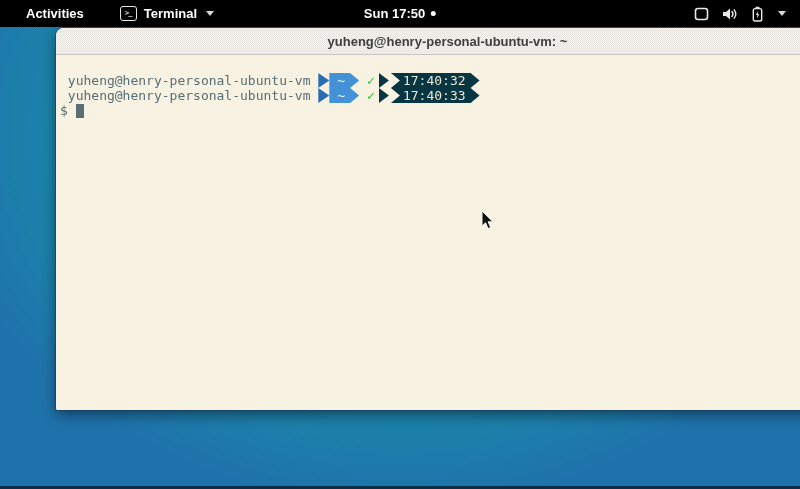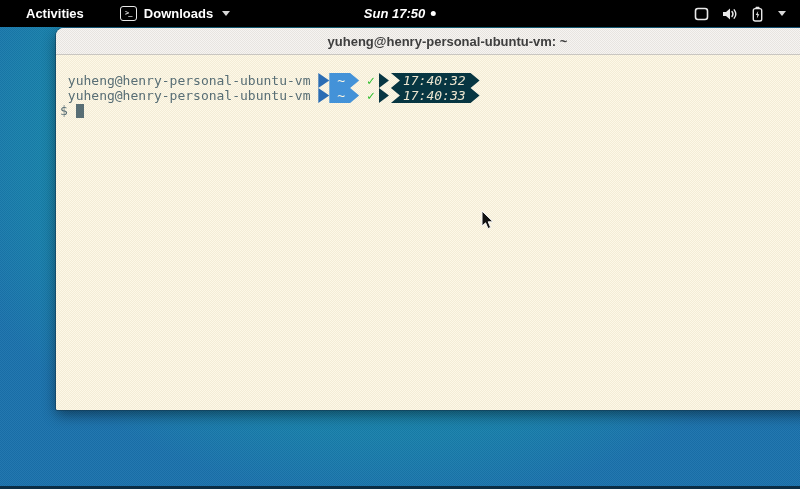--- a/index.html
+++ b/index.html
@@ -34,21 +34,21 @@
     display:flex;align-items:center;justify-content:center;
     font-family:"DejaVu Sans Mono",monospace;font-size:7px;font-weight:700;color:#e8e8e8;
     letter-spacing:-1px;padding-bottom:1px;
   }
   .caret-down{
     width:0;height:0;border-left:4px solid transparent;border-right:4px solid transparent;
     border-top:5px solid #d8d8d8;display:inline-block;margin-left:2px;
   }
   .tb-clock{
     position:absolute;left:50%;top:0;transform:translateX(-50%);
-    height:100%;display:flex;align-items:center;gap:6px;cursor:pointer;padding:0 8px;font-style:italic;
+    height:100%;display:flex;align-items:center;gap:6px;cursor:pointer;padding:0 8px;
   }
   .notif-dot{width:5px;height:5px;border-radius:50%;background:#fff;}
   .tb-right{margin-left:auto;display:flex;align-items:center;gap:13px;height:100%;padding:0 14px;cursor:pointer;}
   .tb-right svg{display:block;}
   
   .window{
     position:absolute;left:8px;top:28px;width:783px;height:382px;
     border-radius:8px 8px 2px 2px;
     box-shadow:0 0 0 1px rgba(17,60,88,.6), 0 5px 14px rgba(0,0,0,.45);
     z-index:10;overflow:hidden;margin-left:48px;
@@ -90,21 +90,20 @@
   }
   .check{color:#2fbe2f;font-weight:700;margin:0 4px 0 8px;}
   .pl-sep-dark{
     width:10px;height:15px;background:#073642;flex:none;margin-right:2px;
     clip-path:polygon(0 0,100% 50%,0 100%);
   }
   .pl-time{
     flex:none;height:15px;line-height:15px;background:#073642;color:#ece5d0;
     padding:0 14px 0 12px;
     clip-path:polygon(0 0,calc(100% - 9px) 0,100% 50%,calc(100% - 9px) 100%,0 100%,9px 50%);
-    font-style:italic;
   }
   .dollar{color:#586e75;}
   .cmd{color:#859900;}
   .dir{color:#2aa198;}
   .dir + .dir{margin-left:2ch;}
   .block-cursor{
     display:inline-block;width:8px;height:14px;background:#586e75;
     vertical-align:middle;margin-left:0;transform:translateY(-1px);
   }
   
@@ -118,21 +117,21 @@
 
   <div class="topbar">
     <div class="tb-left">
       <div class="tb-activities">
         <span>Activities</span>
       </div>
       <div class="tb-app">
         <span class="term-app-icon">
           <span>&gt;_</span>
         </span>
-        <span>Downloads</span>
+        <span>Terminal</span>
         <span class="caret-down"></span>
       </div>
     </div>
     <div class="tb-clock">
       <span>Sun 17:50</span>
       <span class="notif-dot"></span>
     </div>
     <div class="tb-right">
       <svg width="15" height="14" viewBox="0 0 15 14">
         <rect x="1.5" y="1.5" width="12" height="11" rx="2.5" fill="none" stroke="#e8e8e8" stroke-width="1.6"></rect>

